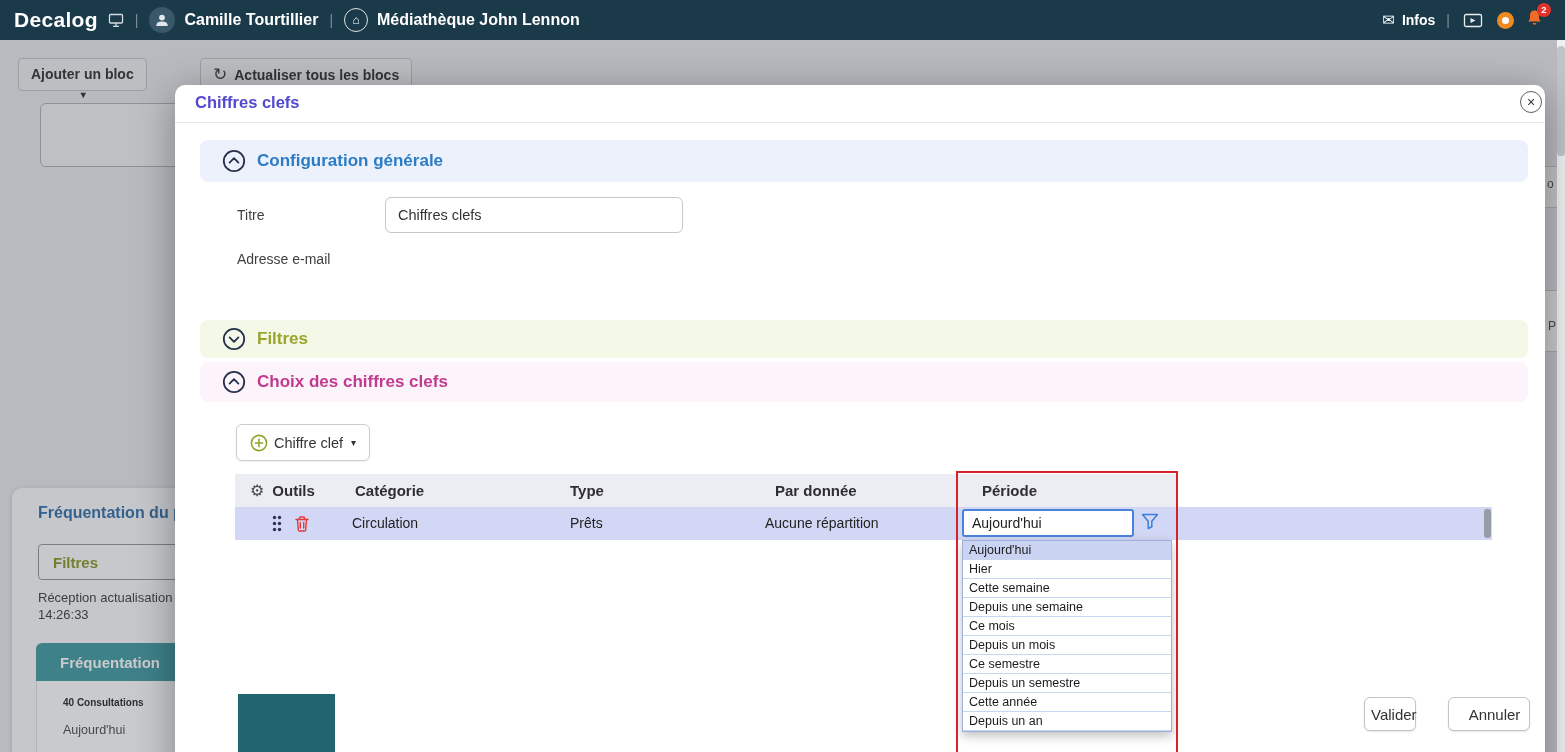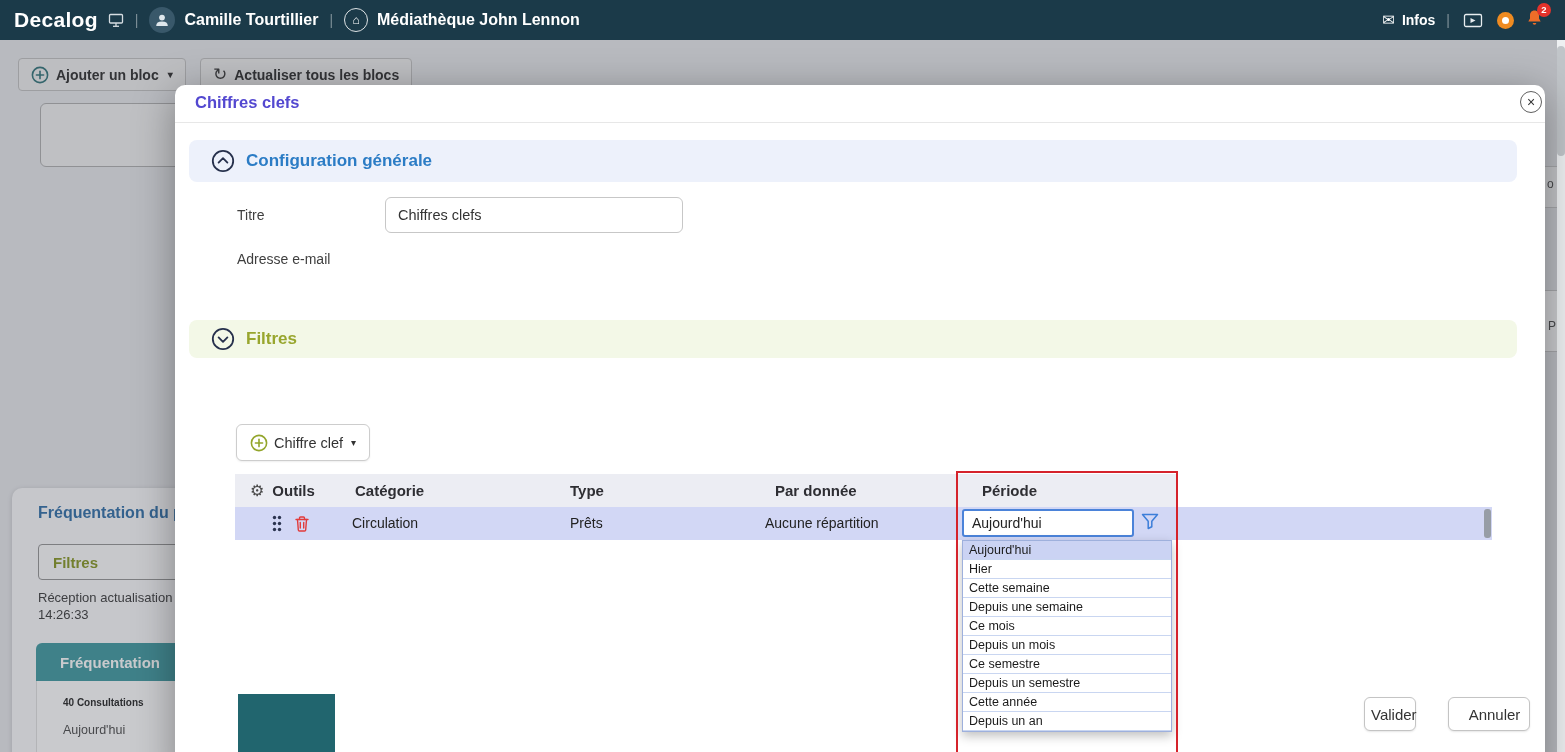--- a/index.html
+++ b/index.html
@@ -26,21 +26,21 @@
   .tb-help::after{content:"";position:absolute;inset:5px;background:#fff;border-radius:50%;}
   .tb-bell{position:relative;margin-left:12px;margin-right:8px;cursor:pointer;}
   .badge{position:absolute;top:-6px;left:11px;min-width:14px;height:14px;border-radius:7px;background:#e3322b;
          color:#fff;font-size:9.5px;font-weight:bold;display:flex;align-items:center;justify-content:center;padding:0 2px;}
 
   
   .page{position:absolute;inset:40px 0 0 0;z-index:1;}
   .pg-btn{position:absolute;height:33px;display:flex;align-items:center;gap:7px;background:#efefef;
           border:1px solid #c5c5c5;border-radius:4px;padding:0 12px;font-family:inherit;font-size:14px;
           font-weight:bold;color:#3a3a3a;cursor:pointer;}
-  .btn-add{left:18px;top:18px;}
+  .btn-add{left:18px;top:18px;flex-direction:column;}
   .btn-refresh{left:200px;top:18px;}
   .caret{font-size:10px;margin-left:2px;}
   .refresh-glyph{font-size:17px;color:#444;font-weight:normal;line-height:1;}
   .frag-top{position:absolute;left:40px;top:63px;width:195px;height:64px;background:#f2f2f2;
             border:1px solid #b5b5b5;border-radius:6px;}
   .card{position:absolute;left:12px;width:320px;background:#fbfbfd;border-radius:10px;
         box-shadow:0 1px 5px rgba(0,0,0,.15);}
   .card-jour{top:188px;height:226px;}
   .card-freq{top:448px;height:290px;}
   .card h3{margin:0;padding:16px 0 0 26px;font-size:16px;font-weight:bold;color:#3c77ad;white-space:nowrap;}
@@ -71,21 +71,21 @@
   .page-scrollbar{position:absolute;left:1557px;top:40px;width:8px;height:712px;background:#eef0f2;z-index:3;}
   .ps-thumb{position:absolute;left:0;top:6px;width:8px;height:110px;background:#c1c5c9;border-radius:4px;cursor:grab;}
 
   
   .modal{position:absolute;left:175px;top:85px;width:1370px;height:700px;background:#fff;border-radius:10px;
          box-shadow:0 8px 40px rgba(0,0,0,.35);z-index:5;}
   .m-title{position:absolute;left:20px;top:8px;margin:0;font-size:16.5px;font-weight:bold;color:#5348d0;}
   .m-close{position:absolute;left:1345px;top:6px;width:22px;height:22px;border:1.5px solid #5f5f5f;border-radius:50%;
            display:flex;align-items:center;justify-content:center;font-size:14px;color:#333;cursor:pointer;background:#fff;}
   .m-divider{position:absolute;left:0;top:37px;width:1370px;height:1px;background:#e7e7e7;}
-  .sec{position:absolute;left:14px;width:1328px;display:flex;align-items:center;gap:11px;padding-left:22px;
+  .sec{position:absolute;left:25px;width:1328px;display:flex;align-items:center;gap:11px;padding-left:22px;
        border-radius:8px;cursor:pointer;}
   .sec1{top:55px;height:42px;background:#edf1fb;}
   .sec2{top:235px;height:38px;background:#f3f8e7;}
   .sec3{top:277px;height:40px;background:#fcf4fa;}
   .sec-title{font-size:17px;font-weight:bold;}
   .t-blue{color:#2b7cc5;}
   .t-green{color:#98a62e;}
   .t-pink{color:#c23a90;}
   .m-label{position:absolute;left:62px;height:36px;line-height:36px;font-size:14px;color:#3f3f3f;}
   .lab1{top:112px;}
@@ -240,20 +240,27 @@
     <label class="m-label lab2">Adresse e-mail</label>
 
     <div class="sec sec2">
       <svg width="24" height="24" viewBox="0 0 24 24">
           <circle cx="12" cy="12" r="10.2" fill="none" stroke="#26304c" stroke-width="1.8"></circle>
           <polyline points="7.6,10.4 12,14.8 16.4,10.4" fill="none" stroke="#26304c" stroke-width="1.8" stroke-linecap="round" stroke-linejoin="round"></polyline>
         </svg>
       <span class="sec-title t-green">Filtres</span>
     </div>
 
+    <div class="sec sec3">
+      <svg width="24" height="24" viewBox="0 0 24 24">
+          <circle cx="12" cy="12" r="10.2" fill="none" stroke="#26304c" stroke-width="1.8"></circle>
+          <polyline points="7.6,13.6 12,9.2 16.4,13.6" fill="none" stroke="#26304c" stroke-width="1.8" stroke-linecap="round" stroke-linejoin="round"></polyline>
+        </svg>
+      <span class="sec-title t-pink">Choix des chiffres clefs</span>
+    </div>
 
     <button class="btn-chiffre">
       <svg width="18" height="18" viewBox="0 0 18 18">
           <circle cx="9" cy="9" r="7.6" fill="none" stroke="#93a52b" stroke-width="1.6"></circle>
           <line x1="9" y1="5.4" x2="9" y2="12.6" stroke="#93a52b" stroke-width="1.6" stroke-linecap="round"></line>
           <line x1="5.4" y1="9" x2="12.6" y2="9" stroke="#93a52b" stroke-width="1.6" stroke-linecap="round"></line>
         </svg>
       <span>Chiffre clef</span>
       <span class="caret">▾</span>
     </button>

